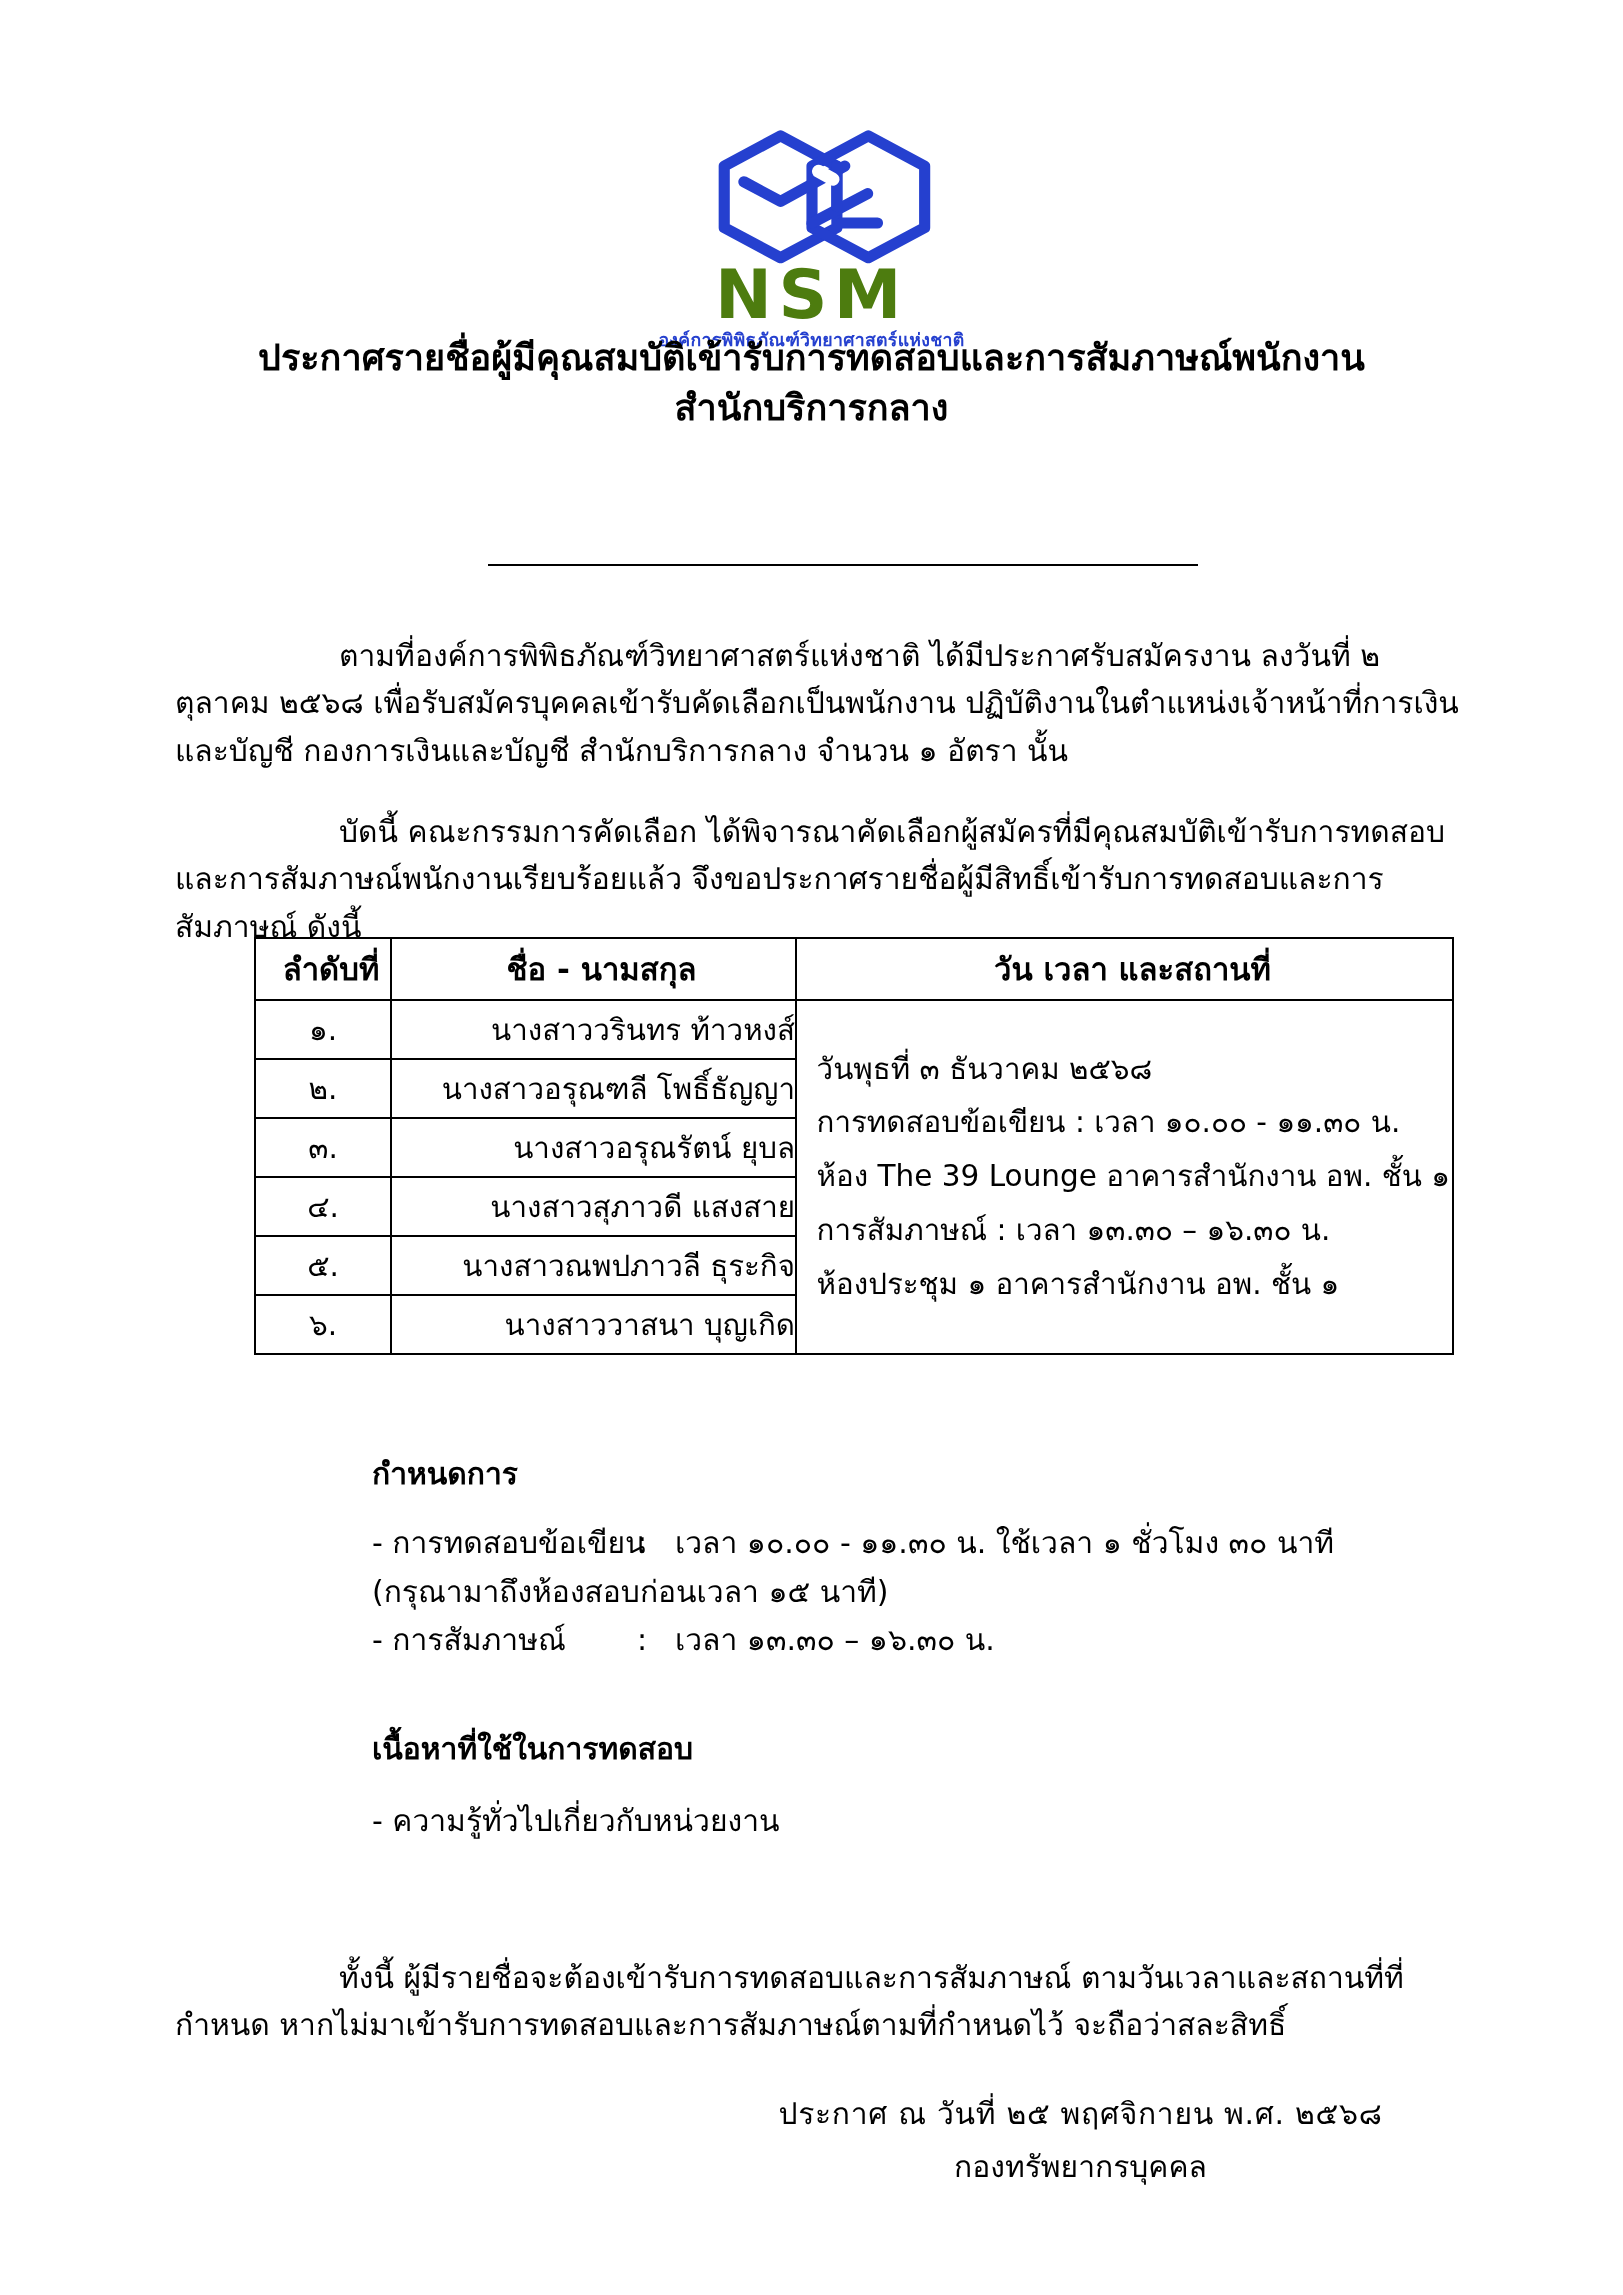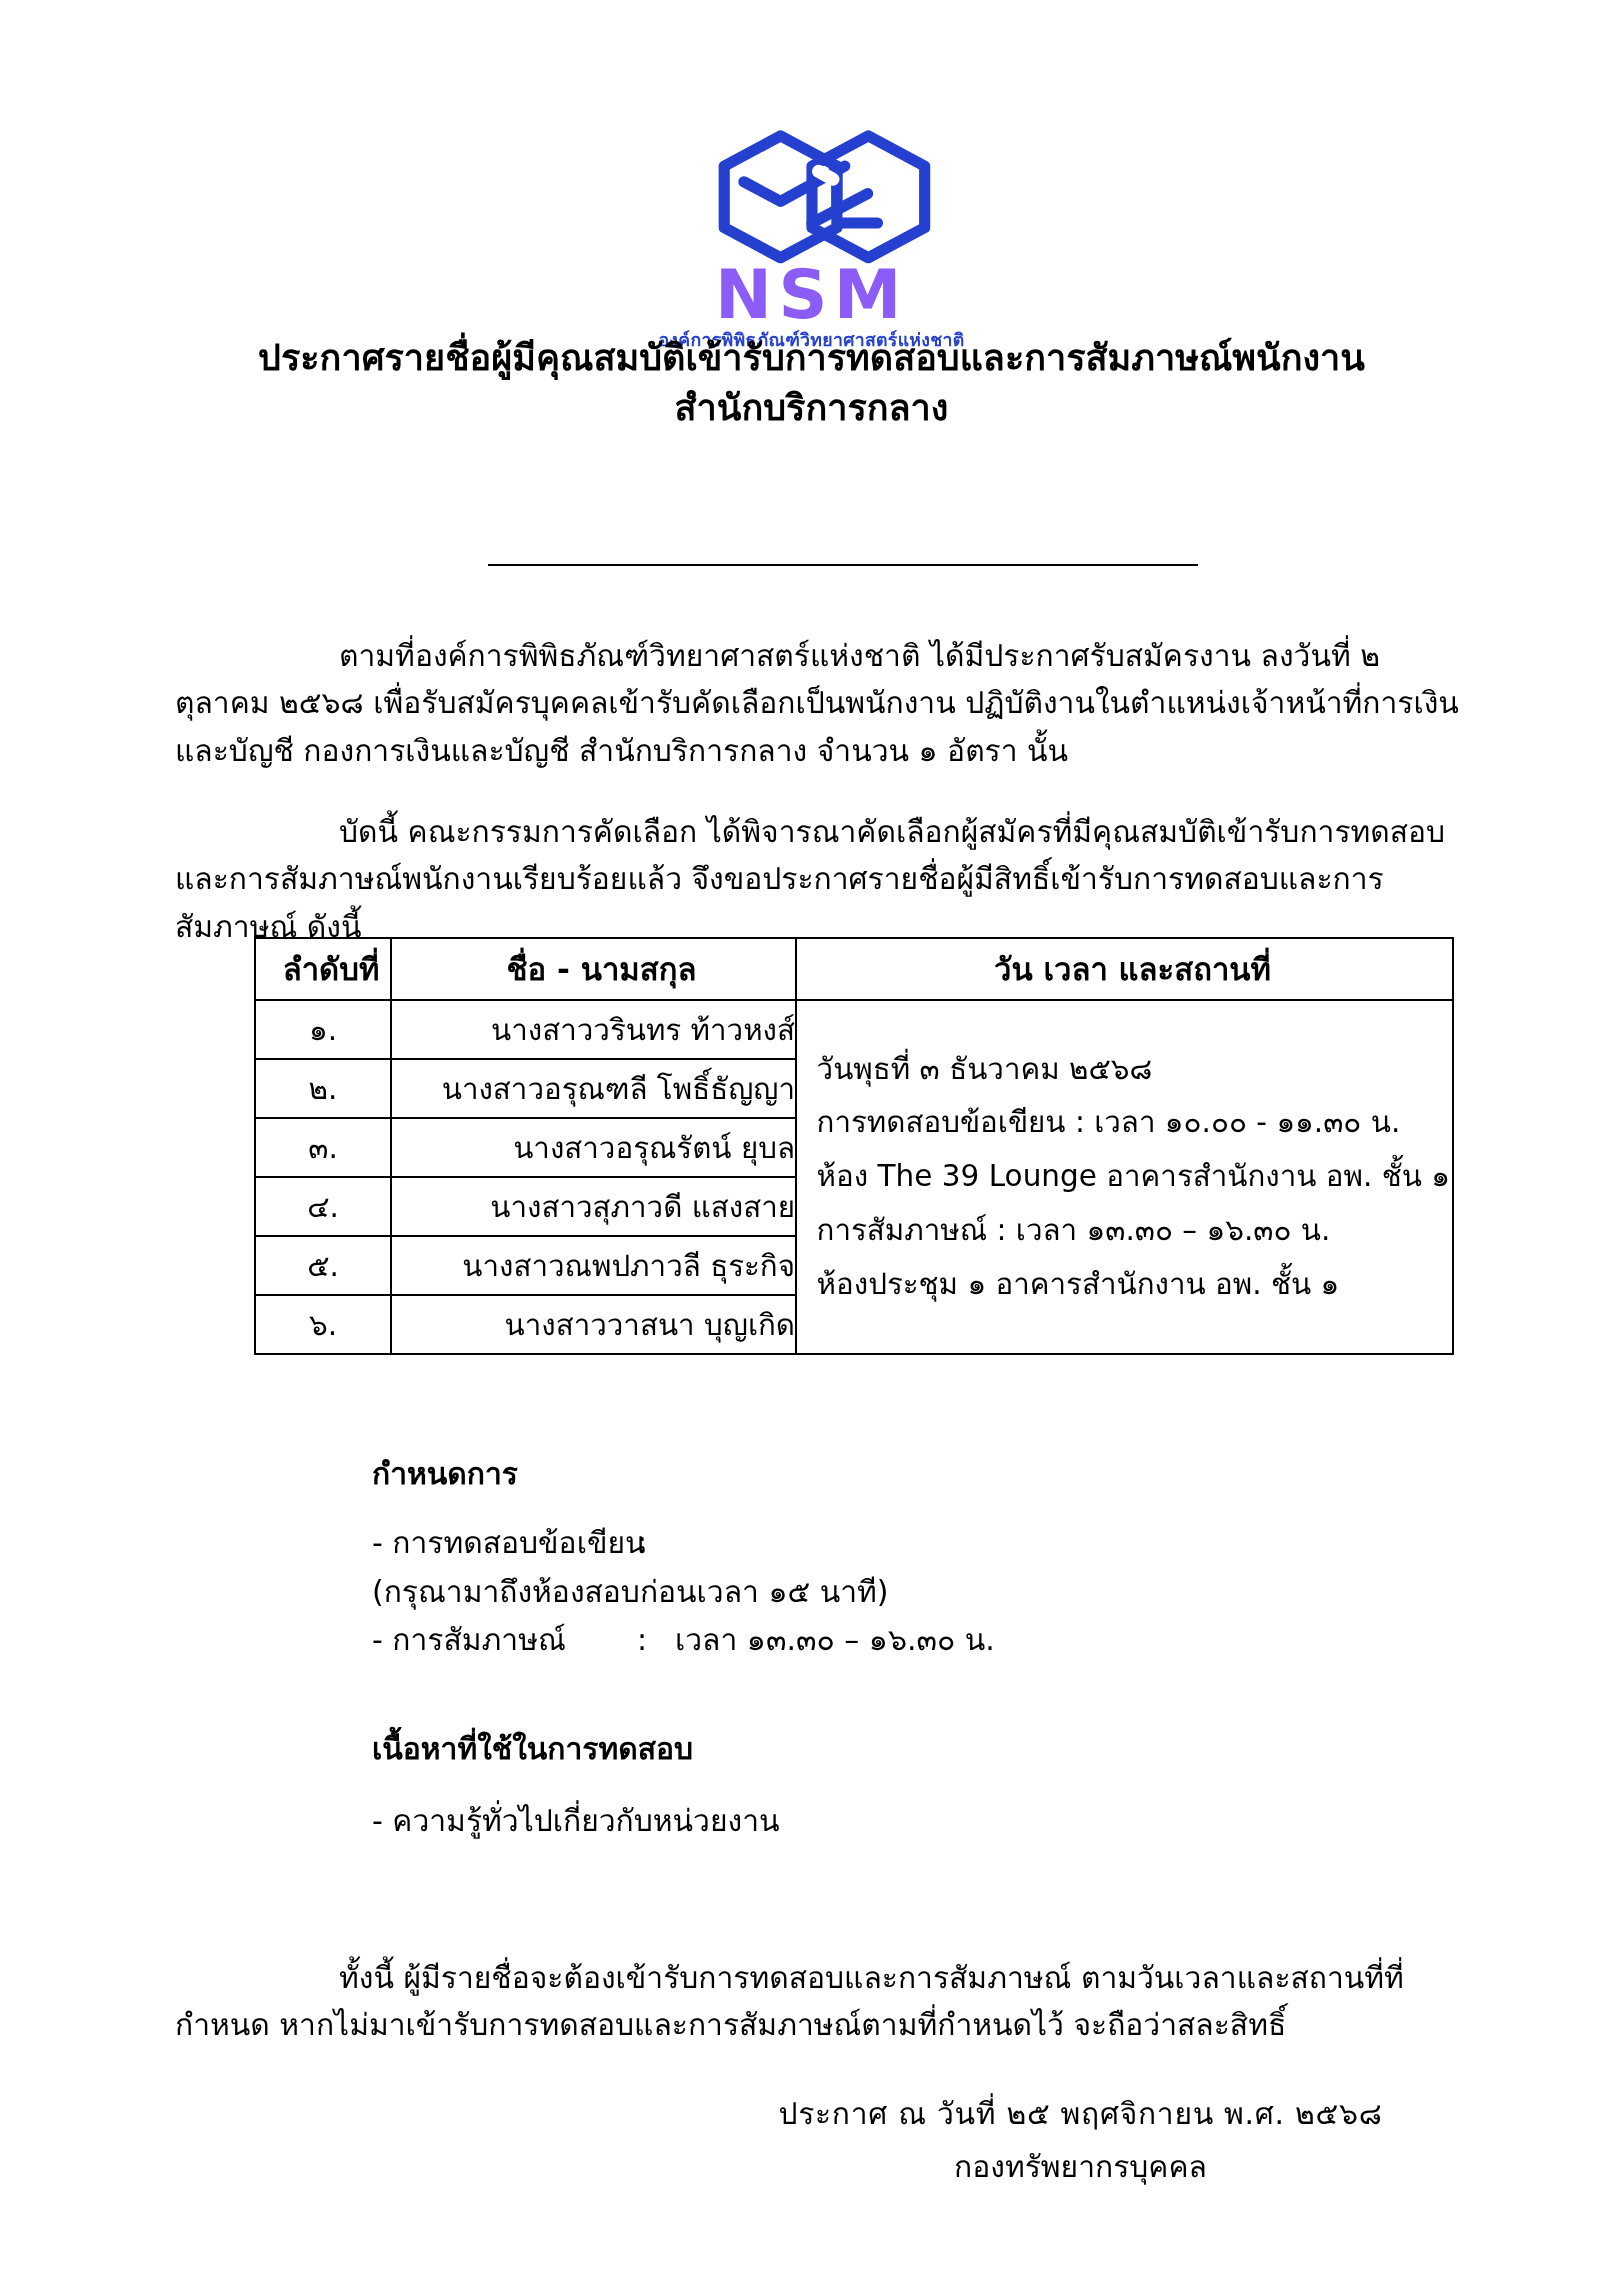--- a/index.html
+++ b/index.html
@@ -35,21 +35,21 @@
     width: 262px;
     height: 139px;
     display: block;
   }
   .logo-word {
     margin-top: -6.5px;
     font-size: 68px;
     font-weight: 700;
     letter-spacing: 6.5px;
     line-height: 1;
-    color: #8b5cf6;
+    color: #4d7c0f;
     font-family: "DejaVu Sans", "Liberation Sans", sans-serif;
   }
   .logo-sub {
     margin-top: 3.9px;
     font-size: 17.7px;
     font-weight: 700;
     letter-spacing: 0.3px;
     color: #2540cf;
     line-height: 1;
     text-align: right;
@@ -276,20 +276,21 @@
       </tbody>
     </table>
   </div>
 
   <div class="section-heading" id="heading-schedule">กำหนดการ</div>
 
   <div class="sched-list">
     <div class="sched-row">
       <span class="sched-label">- การทดสอบข้อเขียน</span>
       <span class="sched-colon">:</span>
+      <span class="sched-value">เวลา ๑๐.๐๐ - ๑๑.๓๐ น. ใช้เวลา ๑ ชั่วโมง ๓๐ นาที</span>
     </div>
     <div class="sched-note">(กรุณามาถึงห้องสอบก่อนเวลา ๑๕ นาที)</div>
     <div class="sched-row">
       <span class="sched-label">- การสัมภาษณ์</span>
       <span class="sched-colon">:</span>
       <span class="sched-value">เวลา ๑๓.๓๐ – ๑๖.๓๐ น.</span>
     </div>
   </div>
 
   <div class="section-heading" id="heading-content">เนื้อหาที่ใช้ในการทดสอบ</div>

